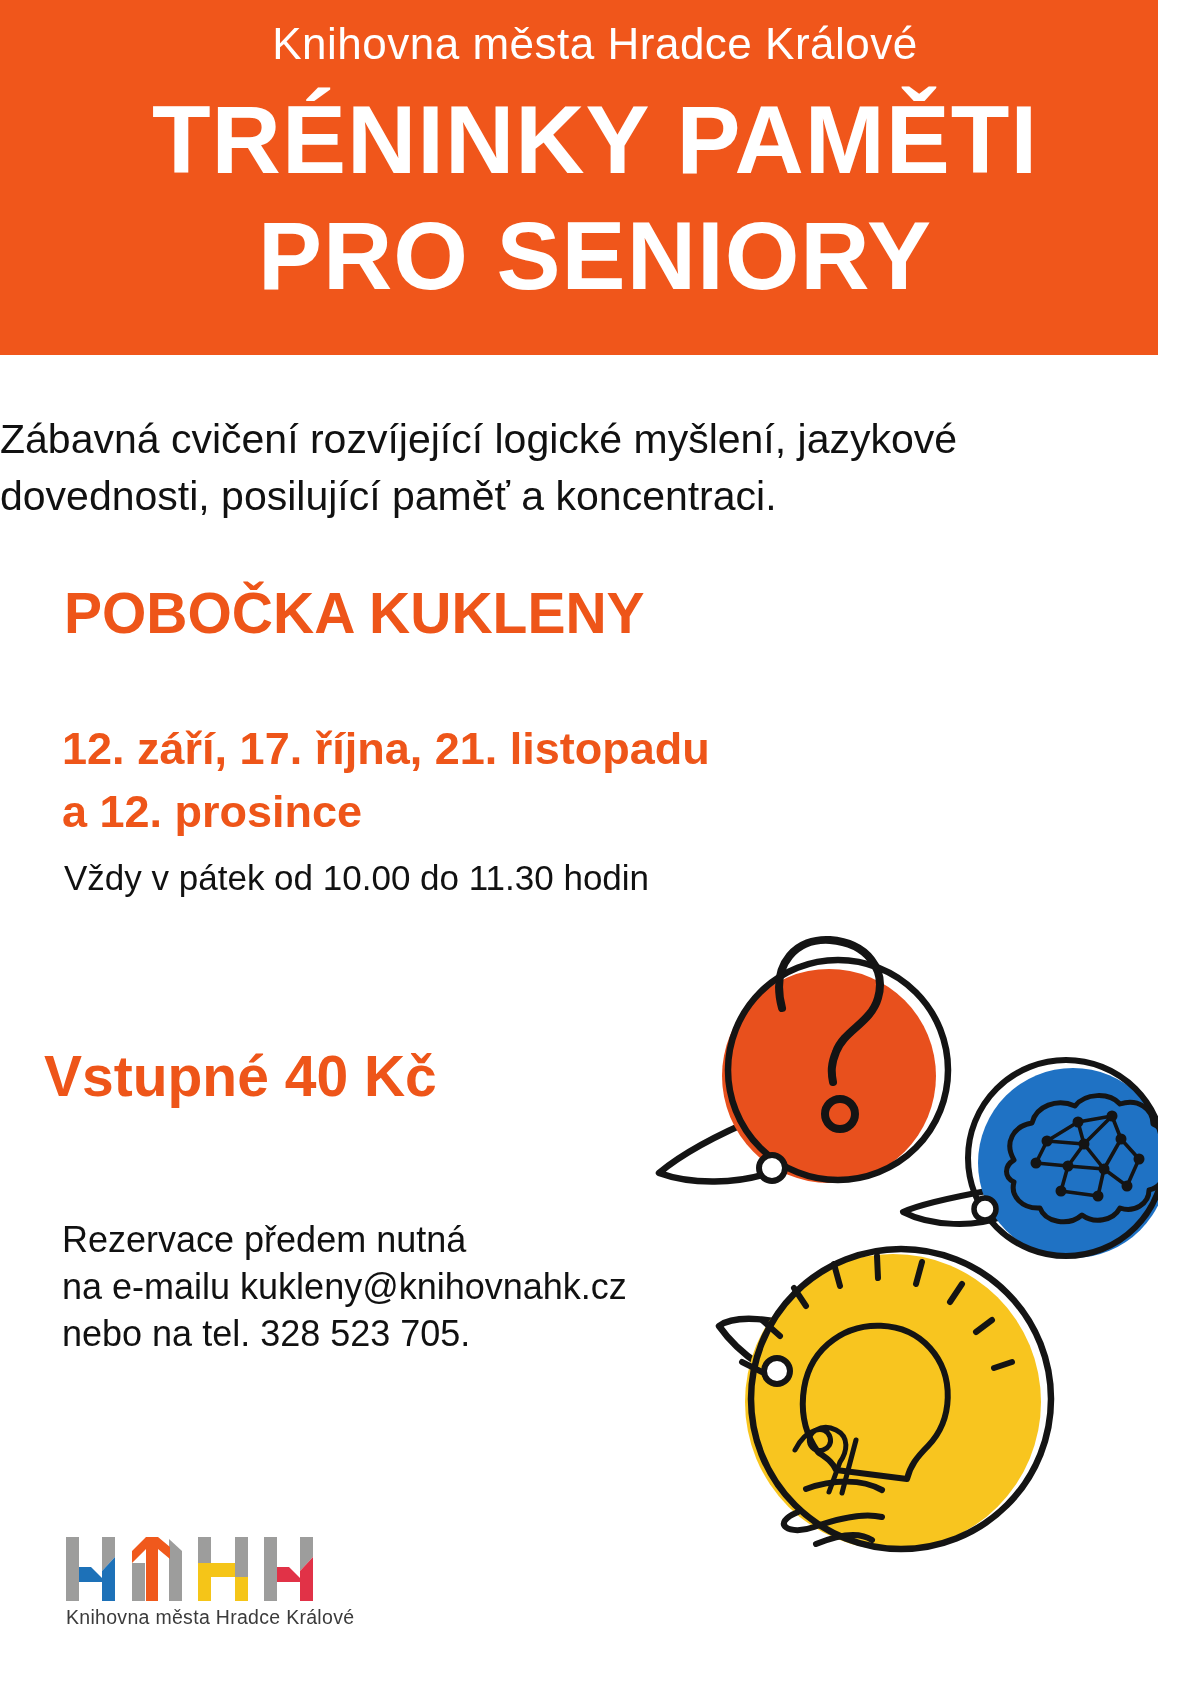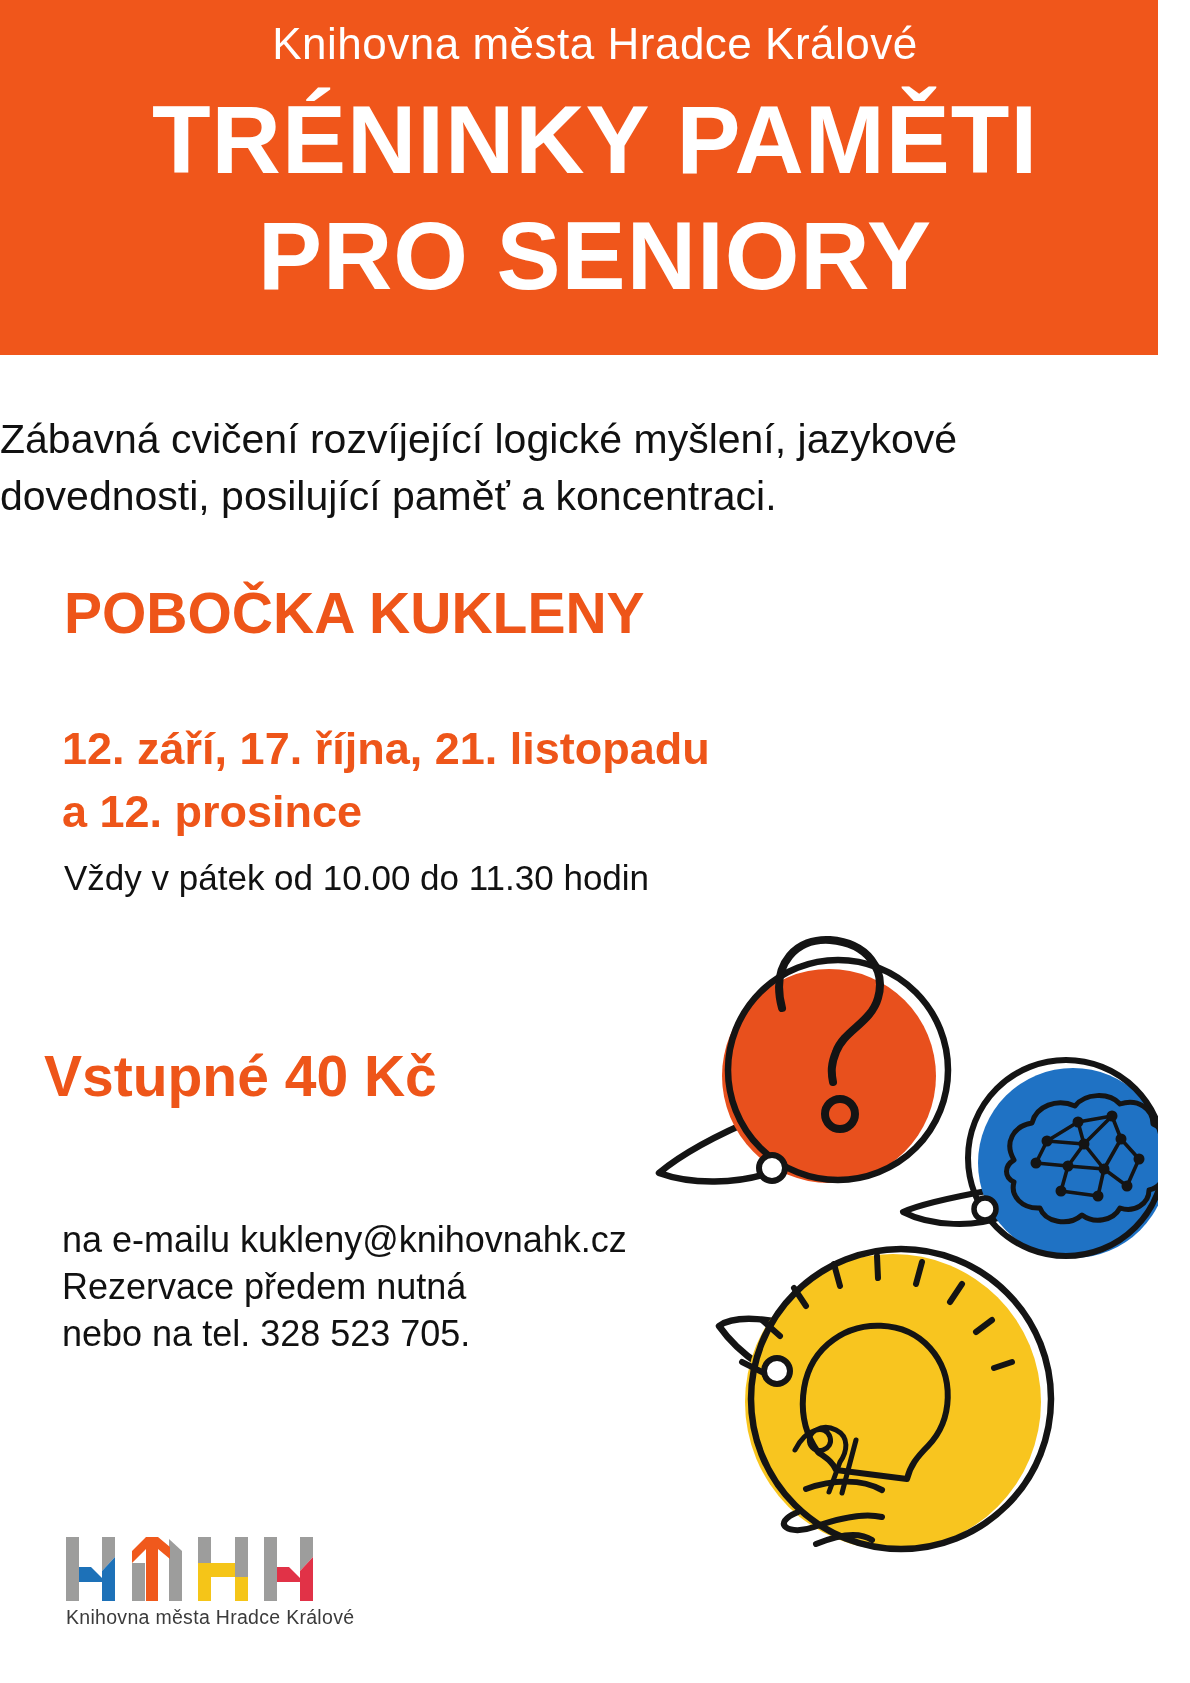--- a/index.html
+++ b/index.html
@@ -87,22 +87,22 @@
     <span>a 12. prosince</span>
   </div>
 
   <div class="schedule">
     <span>Vždy v pátek od 10.00 do 11.30 hodin</span>
   </div>
 
   <h2 class="price-heading">Vstupné 40 Kč</h2>
 
   <div class="reservation">
+    <span>Rezervace předem nutná</span>
     <span>na e-mailu kukleny@knihovnahk.cz</span>
-    <span>Rezervace předem nutná</span>
     <span>nebo na tel. 328 523 705.</span>
   </div>
 
   <svg class="illustrations" width="570" height="680" viewBox="620 920 570 680" fill="none">
 
     <g>
       <path d="M 762 1116 C 714 1136 678 1157 659 1173 C 692 1185 737 1184 772 1172 Z" fill="#ffffff" stroke="#141414" stroke-width="6.5" stroke-linejoin="round"></path>
       <circle cx="829" cy="1076" r="107" fill="#E8501D"></circle>
       <circle cx="838" cy="1070" r="110" stroke="#141414" stroke-width="6.5"></circle>
       <circle cx="772" cy="1168" r="13" fill="#ffffff" stroke="#141414" stroke-width="6"></circle>

